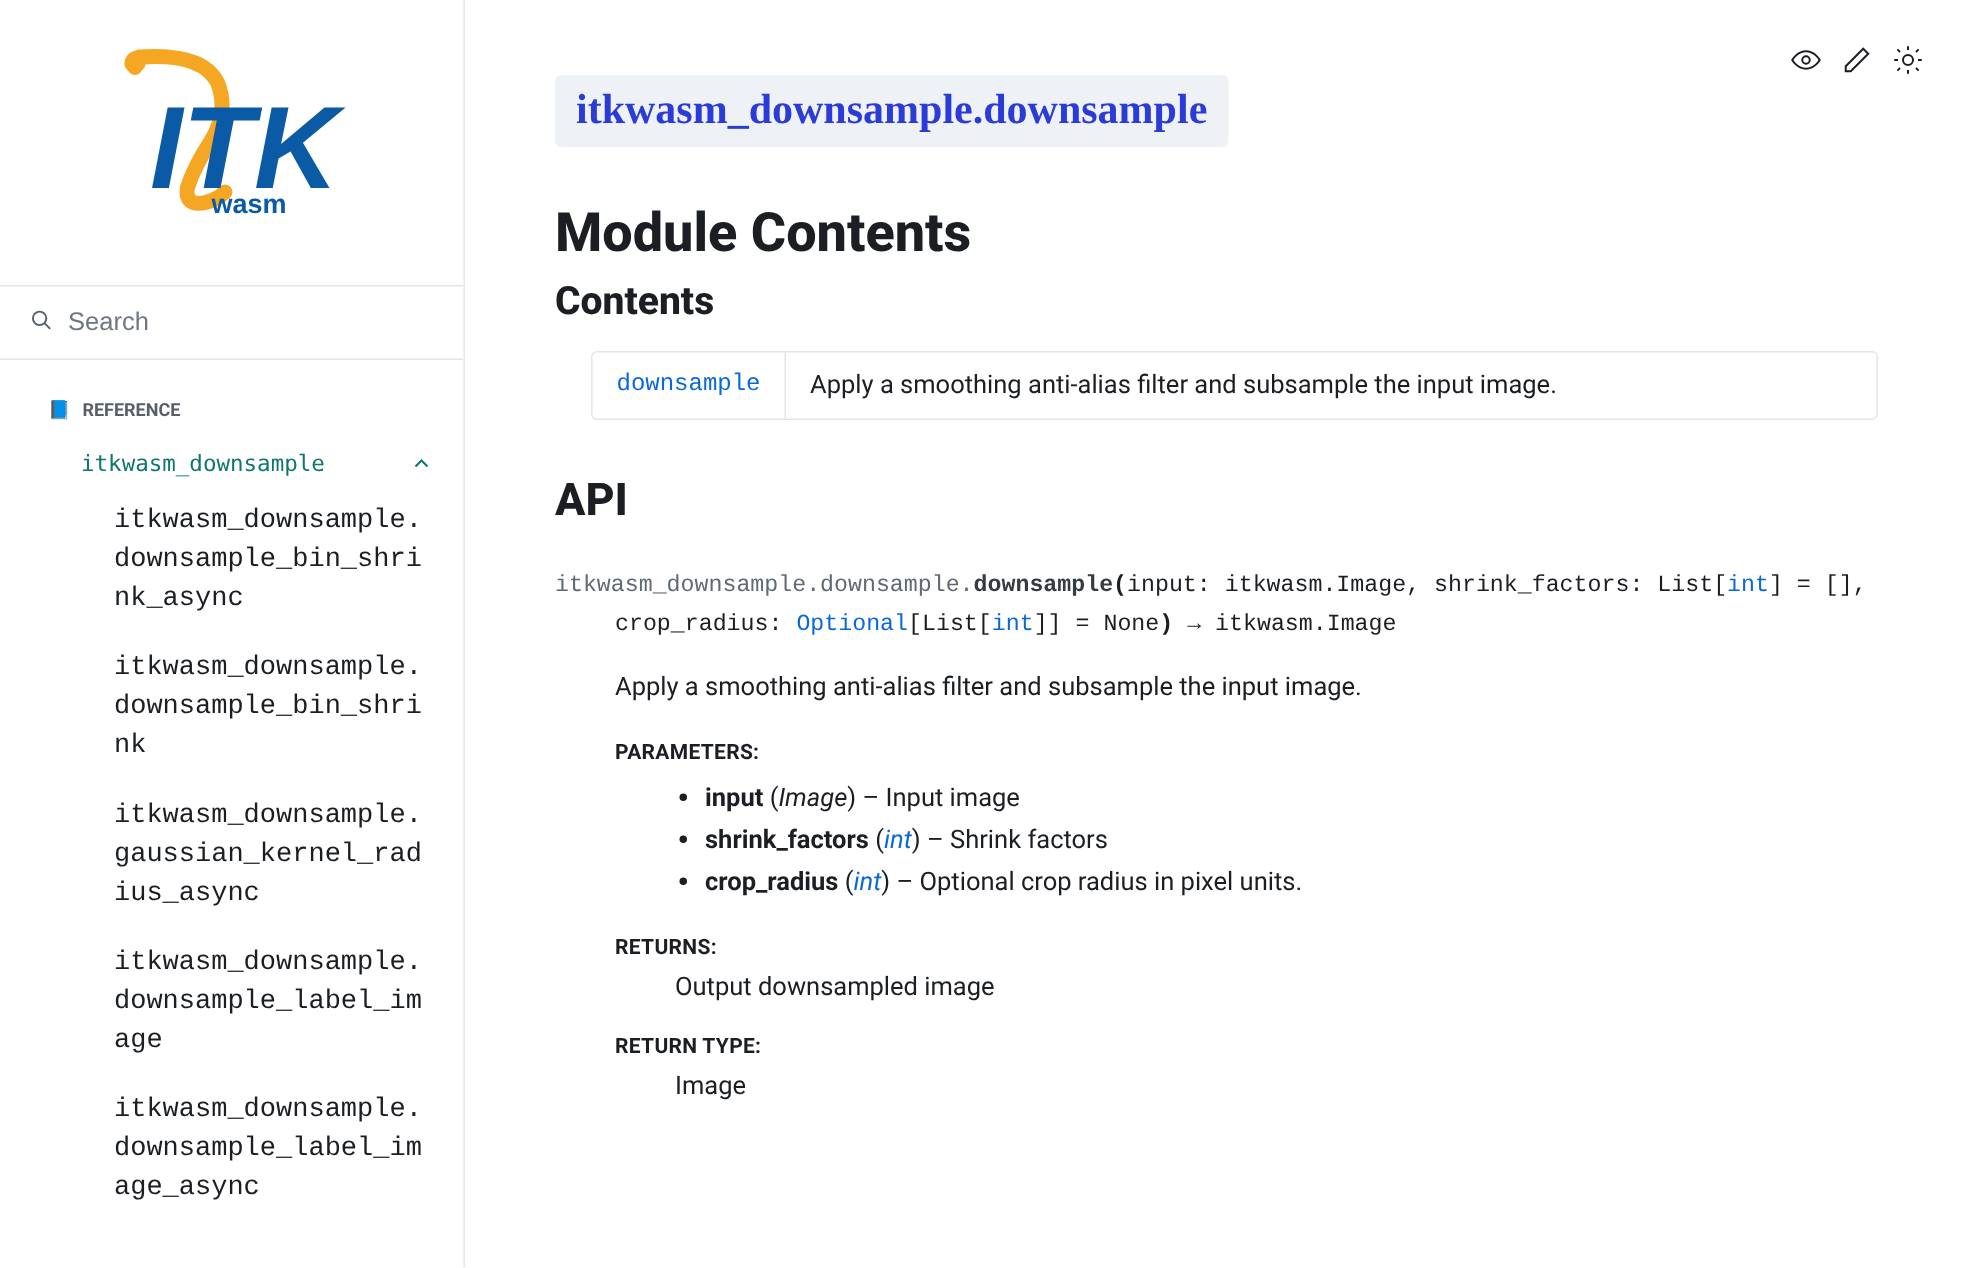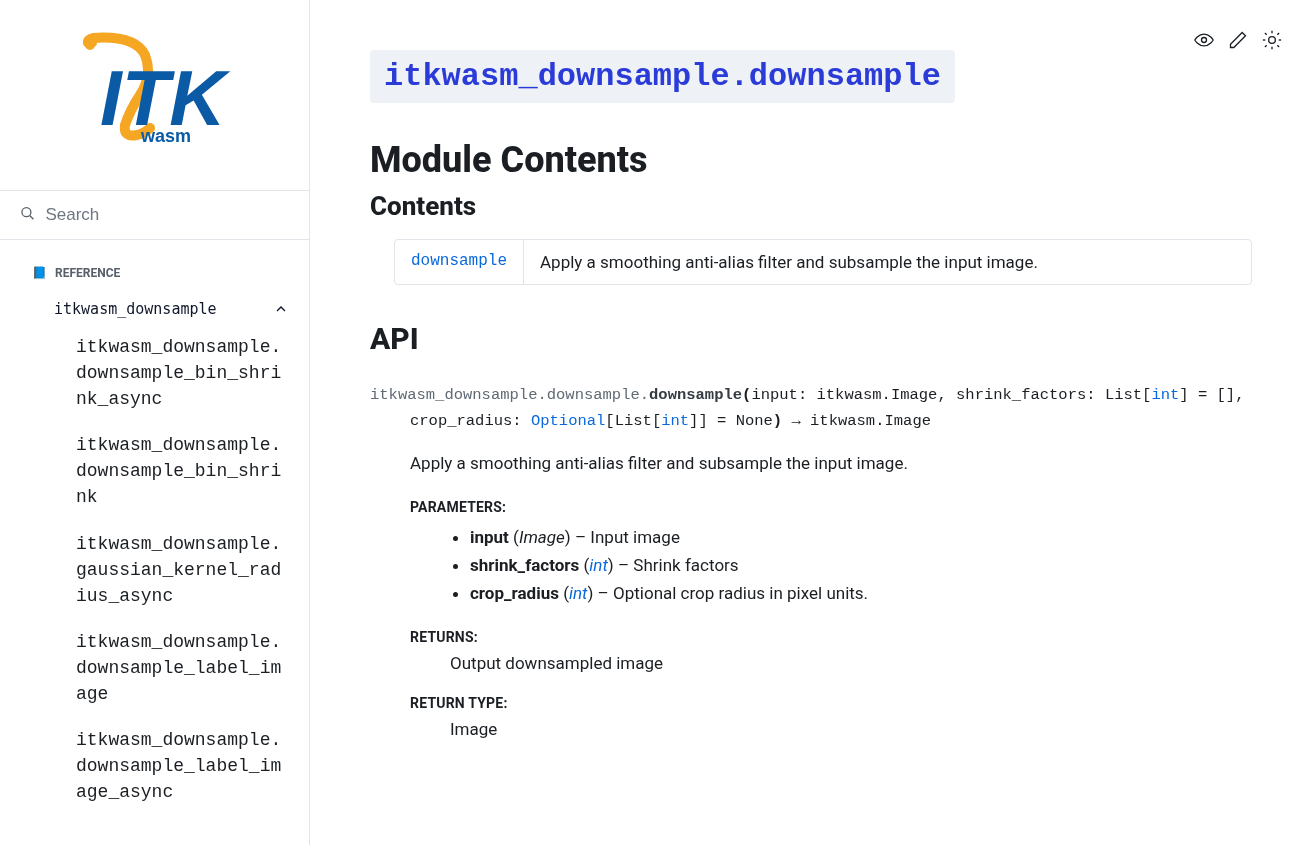--- a/index.html
+++ b/index.html
@@ -78,21 +78,21 @@
 }
 .nav-item.active { color: #0969da; }
 .nav-chevron {
   width: 16px;
   height: 16px;
   stroke: currentColor;
   fill: none;
   stroke-width: 2;
 }
 .subnav { padding-left: 22px; }
-.subnav .nav-item { font-size: 15px; color: #0f172a; gap: 46px; }
+.subnav .nav-item { font-size: 15px; color: #0f766e; gap: 46px; }
 .subsubnav { padding-left: 22px; }
 .subsubnav .nav-sub {
   font-size: 18px;
   color: #1b1f23;
   padding: 10px 4px 10px 0;
   line-height: 1.45;
   word-break: break-all;
   cursor: pointer;
   font-family: "SFMono-Regular", Consolas, "Liberation Mono", Menlo, monospace;
 }
@@ -114,22 +114,22 @@
   height: 20px;
   fill: none;
   stroke: #1b1f23;
   stroke-width: 1.6;
   cursor: pointer;
 }
 h1.module-title {
   display: inline-block;
   background: #eef1f5;
   color: #2b3bd8;
-  font-family: Liberation Mono, monospace;
-  font-size: 32px;
+  font-family: Liberation Serif, serif;
+  font-size: 28px;
   font-weight: 700;
   padding: 8px 14px;
   border-radius: 4px;
   margin-top: 20px;
   margin-bottom: 36px;
 }
 h2.section {
   font-size: 36px;
   font-weight: 800;
   margin-bottom: 10px;

